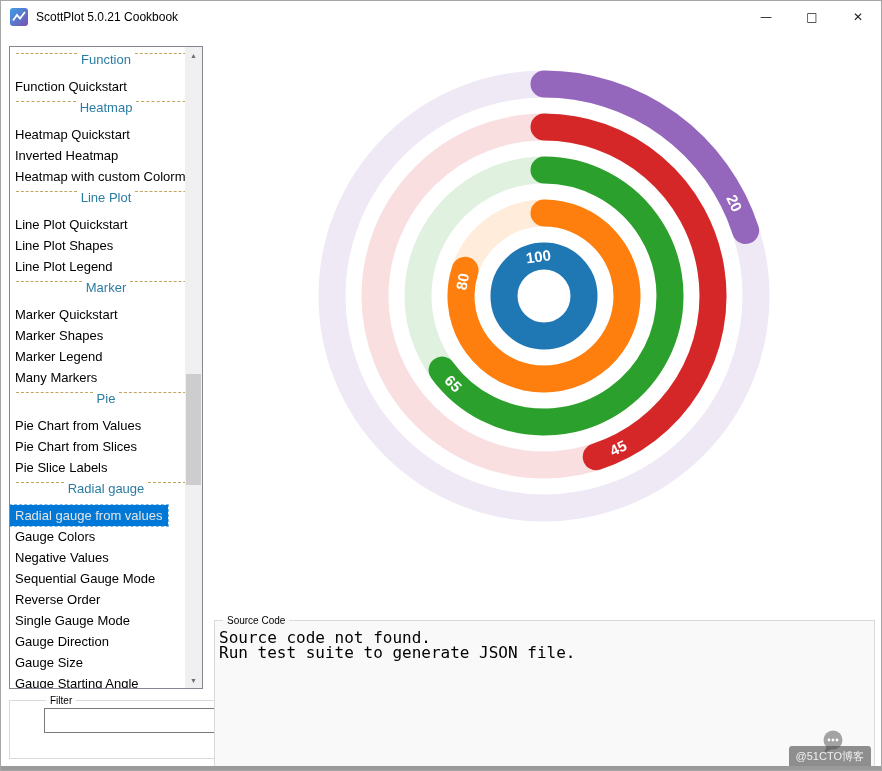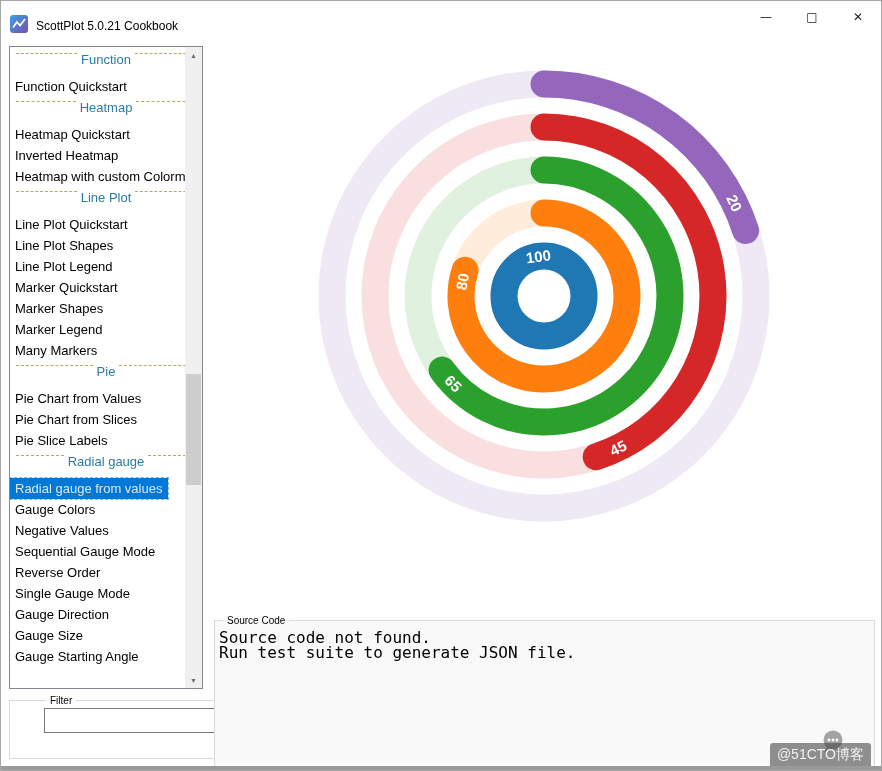--- a/index.html
+++ b/index.html
@@ -4,21 +4,21 @@
 <style>
   * { margin:0; padding:0; box-sizing:border-box; }
   html,body { background:#c9c9c9; font-family:"Liberation Sans",sans-serif; }
   .window {
     position:relative; width:882px; height:771px; background:#ffffff;
     border:1px solid #a6a6a6; overflow:hidden;
   }
   
   .titlebar {
     position:absolute; left:0; top:0; right:0; height:32px; background:#ffffff;
-    display:flex; align-items:flex-end; padding-left:9px;
+    display:flex; align-items:center; padding-left:9px;
   }
   .app-icon { width:18px; height:18px; margin-right:8px; display:inline-flex; }
   .title-text { font-size:12px; color:#000; }
   .win-controls { margin-left:auto; display:flex; height:32px; }
   .win-btn {
     width:46px; height:32px; border:none; background:transparent; color:#222;
     font-size:12px; display:flex; align-items:center; justify-content:center;
     font-family:"DejaVu Sans",sans-serif; cursor:default;
   }
   
@@ -71,21 +71,21 @@
   
   .chart-svg { position:absolute; left:213px; top:35px; width:660px; height:570px; }
   .gauge-label { font-family:"Liberation Sans",sans-serif; font-weight:bold; font-size:15px; }
   
   .wm1 {
     position:absolute; right:35px; bottom:16px; display:flex; align-items:center;
     gap:10px; font-size:23px; color:#8a8a8a; opacity:.9;
   }
   .wm2 {
     position:absolute; right:10px; bottom:0; background:rgba(70,70,70,.6);
-    color:#f0f0f0; font-size:14px; padding:3px 7px 6px 7px; border-radius:3px;
+    color:#f0f0f0; font-size:11px; padding:3px 7px 6px 7px; border-radius:3px;
   }
   .bottom-strip { position:absolute; left:0; right:0; bottom:0; height:4px; background:#9a9a9a; }
 </style>
 </head>
 <body>
 
 <div class="window">
 
   <div class="titlebar">
     <span class="app-icon">
@@ -118,20 +118,23 @@
       </div>
       <div class="lb-item">Heatmap Quickstart</div>
       <div class="lb-item">Inverted Heatmap</div>
       <div class="lb-item">Heatmap with custom Colorm</div>
       <div class="lb-header">
         <span>Line Plot</span>
       </div>
       <div class="lb-item">Line Plot Quickstart</div>
       <div class="lb-item">Line Plot Shapes</div>
       <div class="lb-item">Line Plot Legend</div>
+      <div class="lb-header">
+        <span>Marker</span>
+      </div>
       <div class="lb-item">Marker Quickstart</div>
       <div class="lb-item">Marker Shapes</div>
       <div class="lb-item">Marker Legend</div>
       <div class="lb-item">Many Markers</div>
       <div class="lb-header">
         <span>Pie</span>
       </div>
       <div class="lb-item">Pie Chart from Values</div>
       <div class="lb-item">Pie Chart from Slices</div>
       <div class="lb-item">Pie Slice Labels</div>

